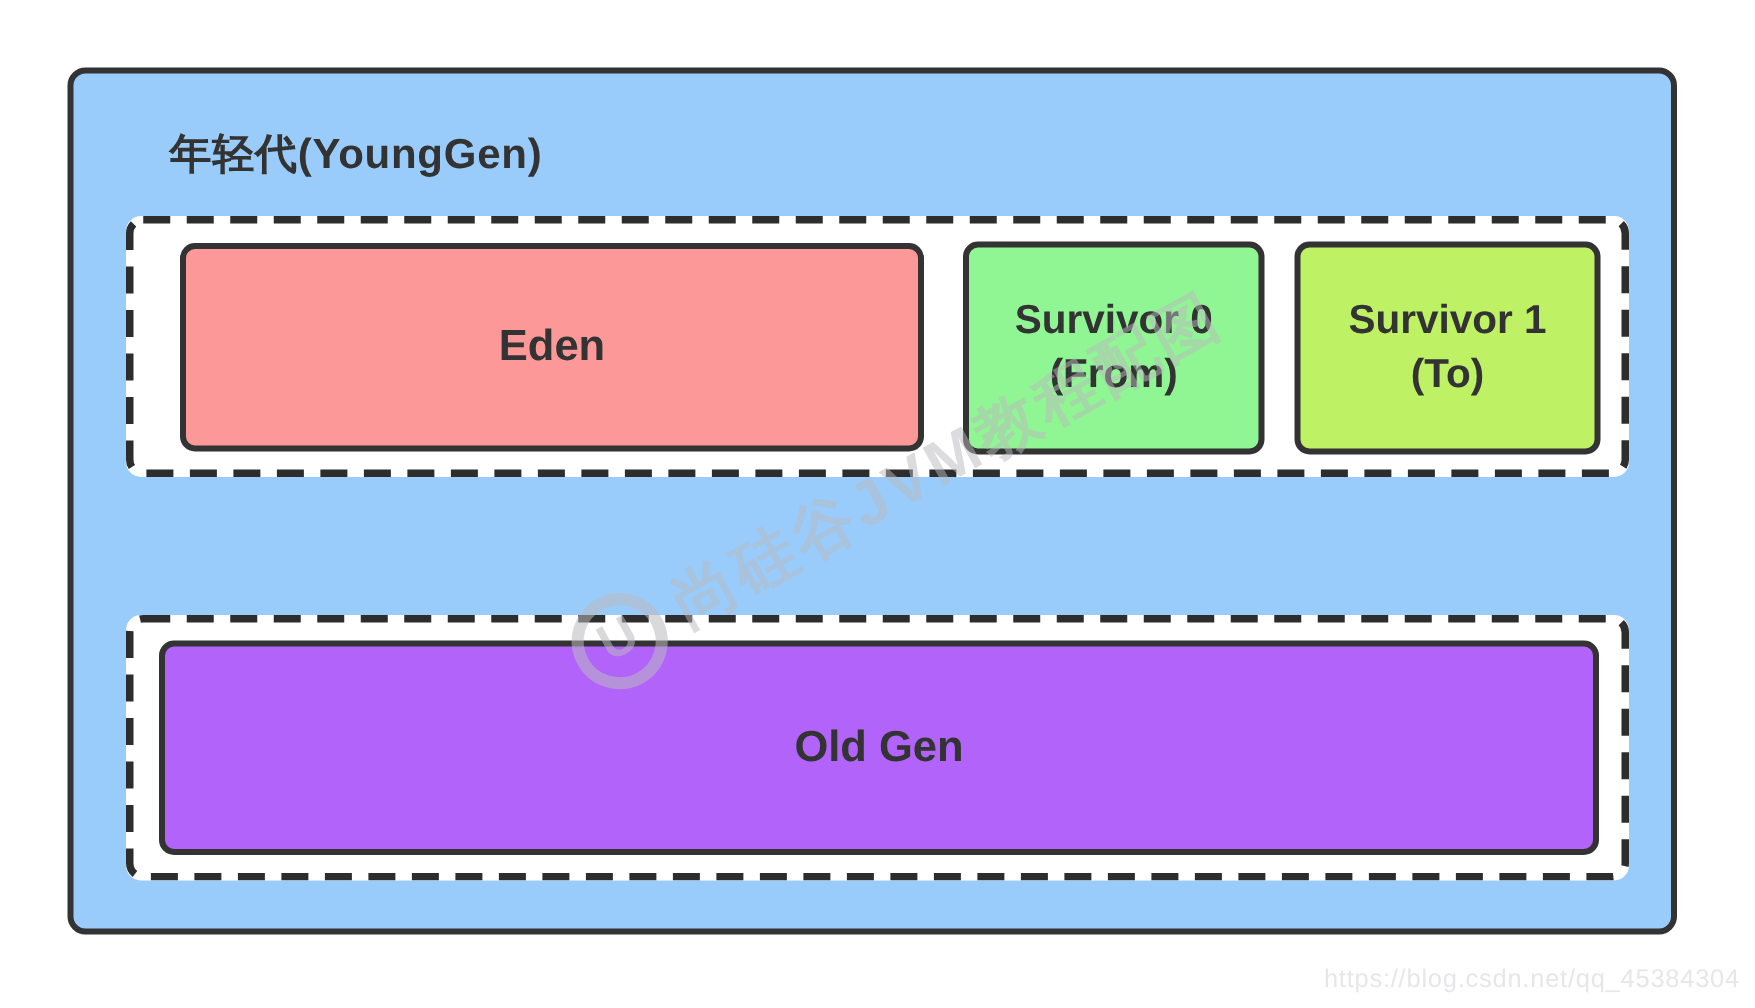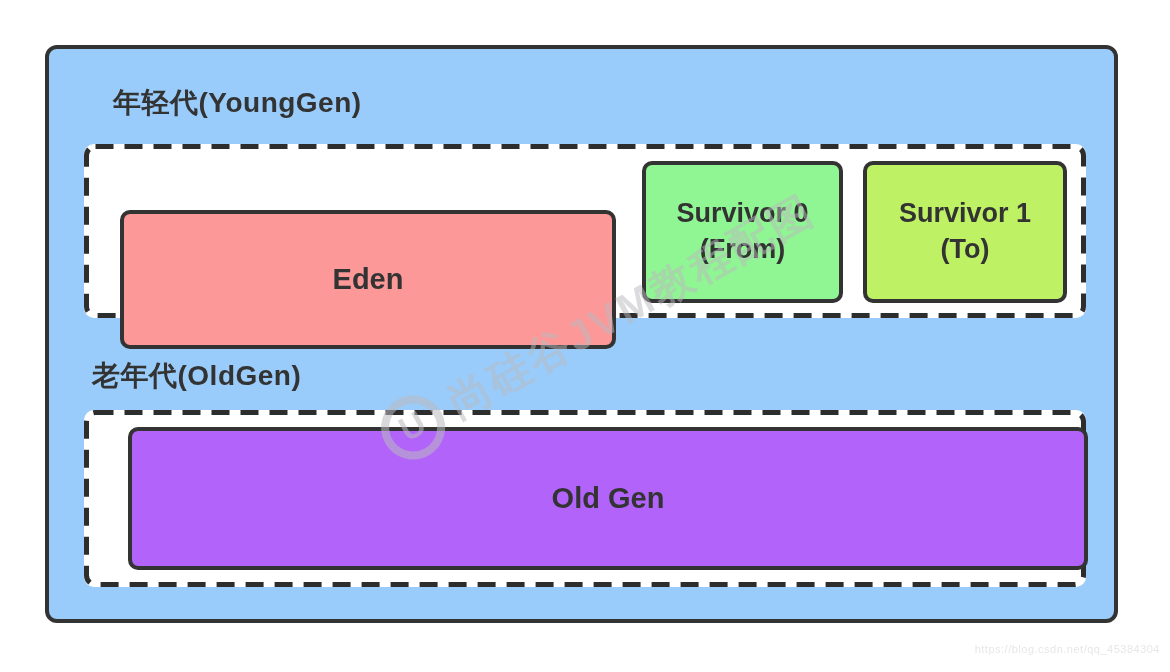--- a/index.html
+++ b/index.html
@@ -64,34 +64,32 @@
     flex-direction: column;
     align-items: center;
     justify-content: center;
     font-weight: bold;
     color: #333333;
     text-align: center;
   }
   .eden-box {
     left: 120px; top: 162px; width: 496px; height: 139px;
     font-size: 29px;
-    margin-top: 48px;
   }
   .survivor0-box {
     left: 642px; top: 161px; width: 201px; height: 142px;
     font-size: 27px; line-height: 1.33;
   }
   .survivor1-box {
     left: 863px; top: 161px; width: 204px; height: 142px;
     font-size: 27px; line-height: 1.33;
   }
   .old-gen-box {
     left: 106px; top: 427px; width: 960px; height: 143px;
     font-size: 29px;
-    margin-left: 22px;
   }
 
   
   .watermark {
     position: absolute;
     left: 381px;
     top: 392px;
     height: 70px;
     display: flex;
     align-items: center;
@@ -123,21 +121,21 @@
     font-size: 42px;
     font-weight: bold;
     color: rgba(185,185,192,0.5);
     letter-spacing: 3px;
   }
   
   .url-watermark {
     position: absolute;
     right: 10px;
     top: 643px;
-    font-size: 11px;
+    font-size: 17px;
     color: #e7e7ea;
     letter-spacing: 0.5px;
     white-space: nowrap;
   }
 </style>
 </head>
 <body>
 
 <div class="canvas">
 
@@ -161,21 +159,20 @@
   <div class="mem-box survivor0-box" style="background-color: rgb(144, 245, 147);">
     <span>Survivor 0</span>
     <span>(From)</span>
   </div>
 
   <div class="mem-box survivor1-box" style="background-color: #bef264;">
     <span>Survivor 1</span>
     <span>(To)</span>
   </div>
 
-  <div class="gen-title old-title">老年代(OldGen)</div>
 
   <div class="dashed-region old-region" style="background-color: rgb(255, 255, 255);">
     <svg width="1002" height="177">
       <rect x="2.5" y="2.5" width="997" height="172" rx="9" fill="none" stroke="#2d2d2d" stroke-width="5" stroke-dasharray="18 11"></rect>
     </svg>
   </div>
 
   <div class="mem-box old-gen-box" style="background-color: rgb(178, 99, 250);">
     <span>Old Gen</span>
   </div>

